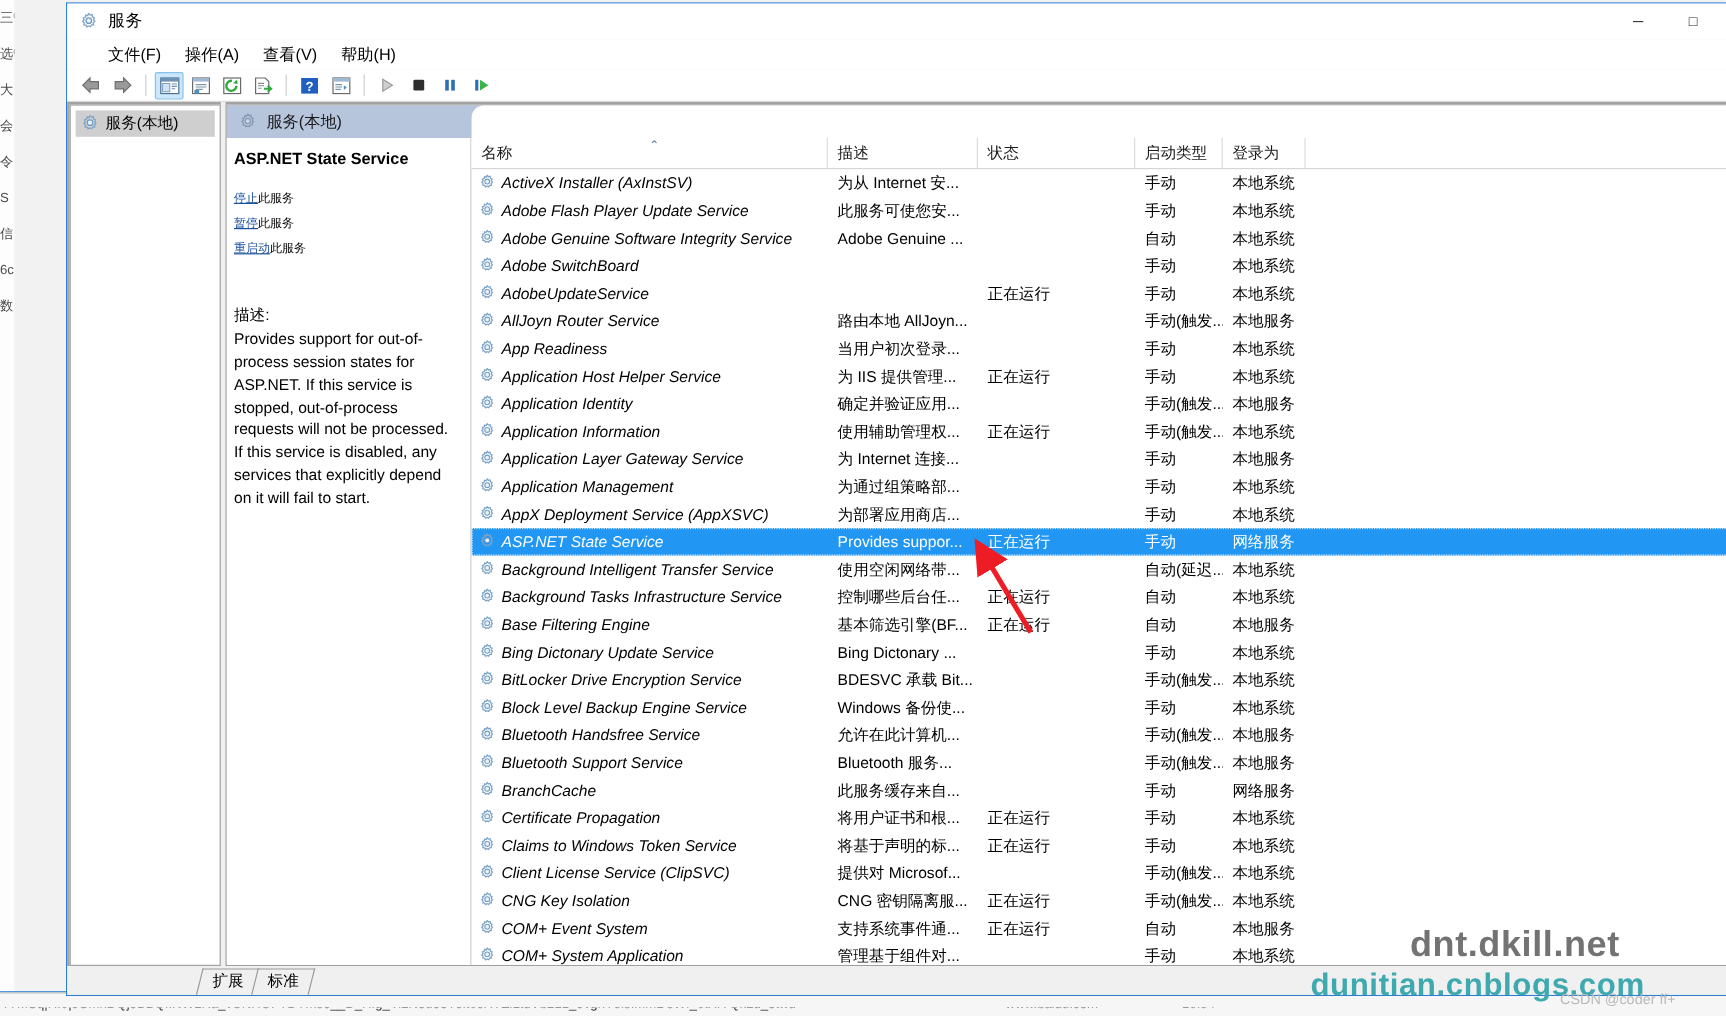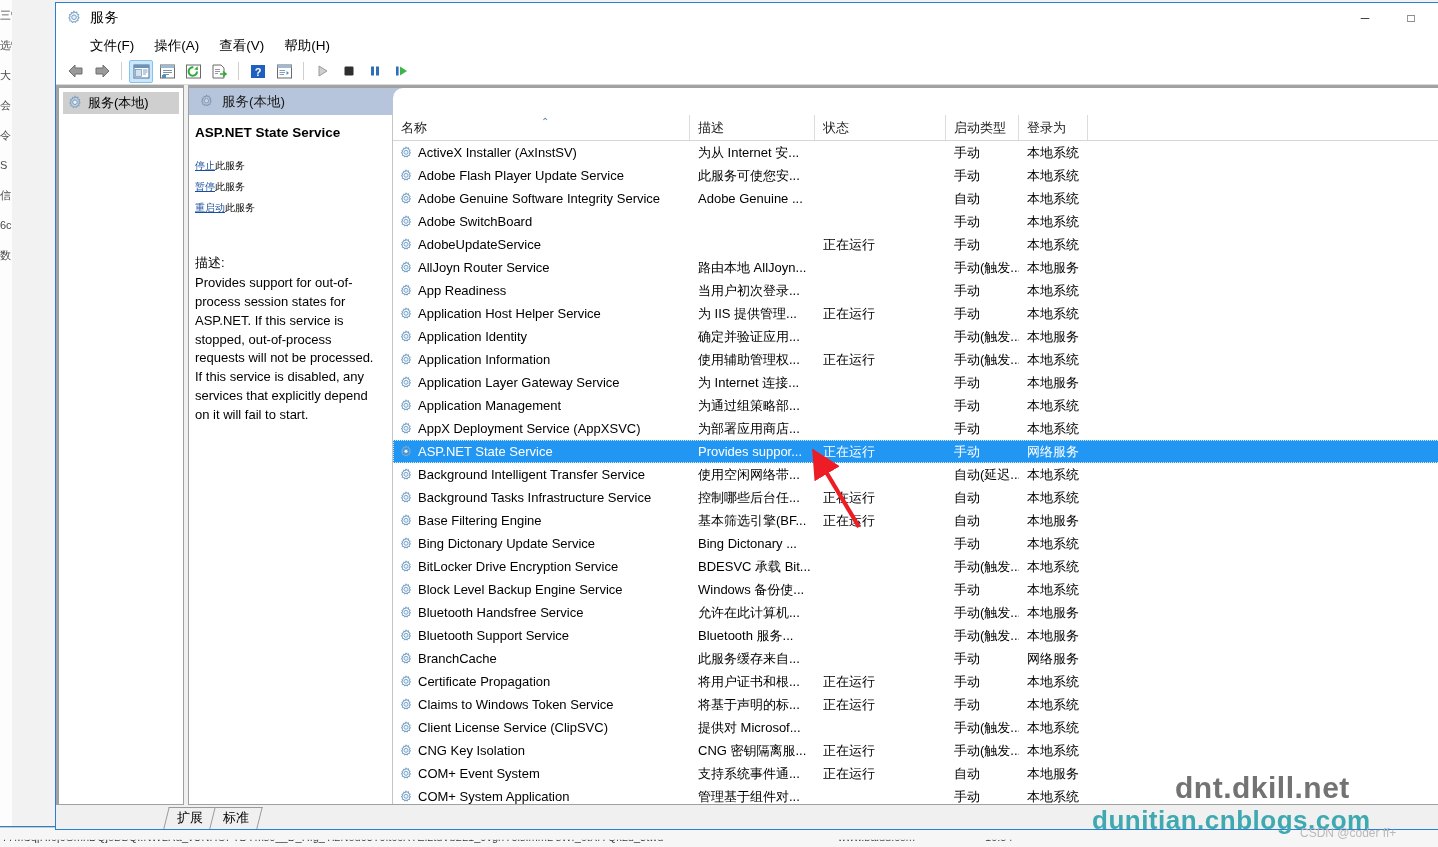--- a/index.html
+++ b/index.html
@@ -224,21 +224,21 @@
   }
   #rows {
     flex: 1 1 auto; overflow: hidden; position: relative;
   }
   .row {
     height: 23px; display: flex; align-items: center;
     font-size: 13px; color: #000; white-space: nowrap;
   }
   .row.selected { background: #2196f3; color: #fff; outline: 1px dotted #ffffffcc; outline-offset: -1px; }
   .cell { overflow: hidden; white-space: nowrap; padding-left: 8px; }
-  .cell.name { display: flex; align-items: flex-end; gap: 5px; padding-left: 6px; }
+  .cell.name { display: flex; align-items: flex-start; gap: 5px; padding-left: 6px; font-style: italic; }
   .svc-ico { width: 14px; height: 14px; flex: 0 0 14px; }
 
   
   #vscroll {
     width: 17px; flex: 0 0 17px;
     background: #f0f0f0; border-left: 1px solid #dcdcdc;
     display: flex; flex-direction: column; position: relative;
   }
   .sb-arrow {
     height: 17px; display: flex; align-items: center; justify-content: center;

